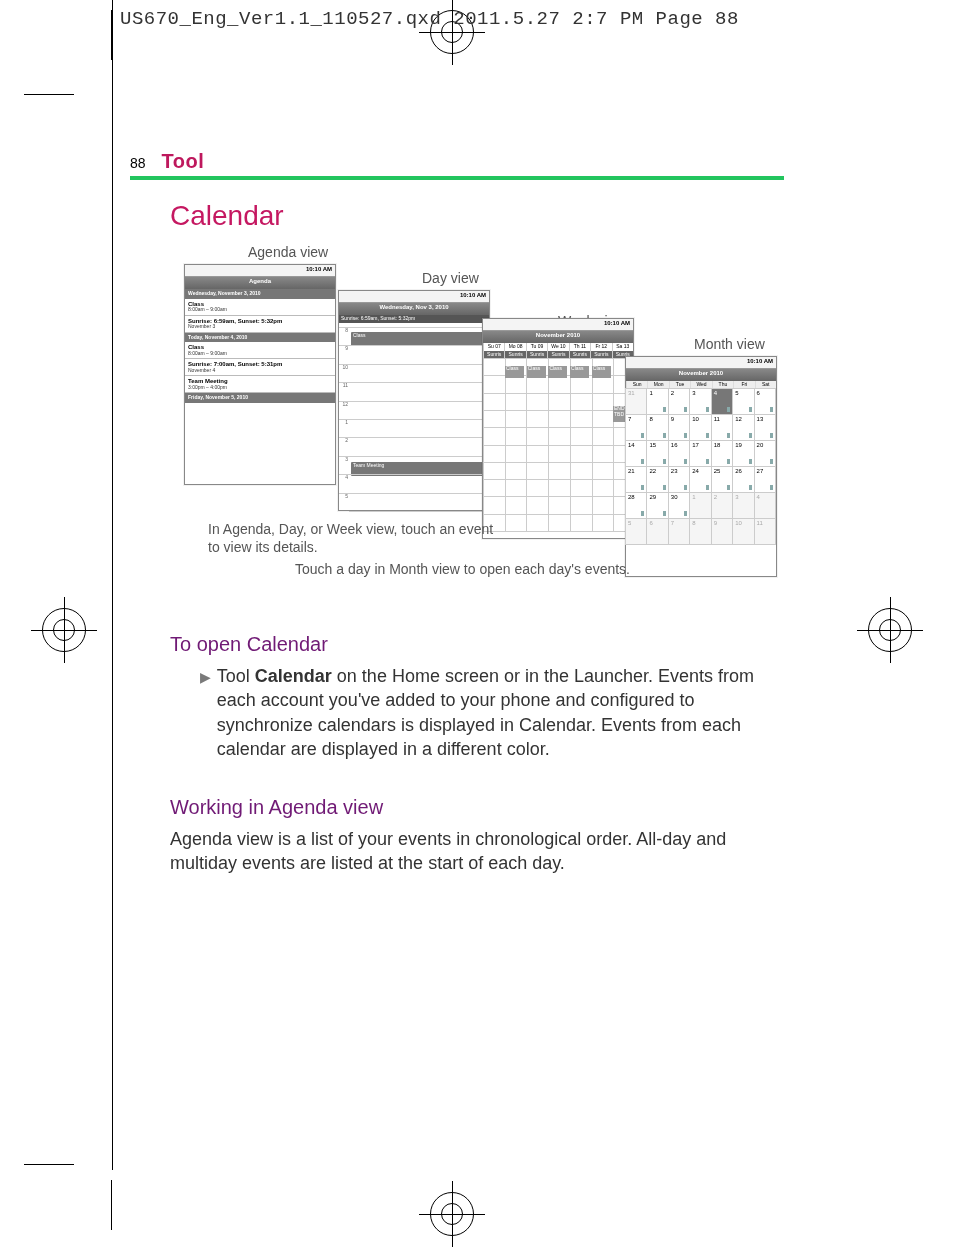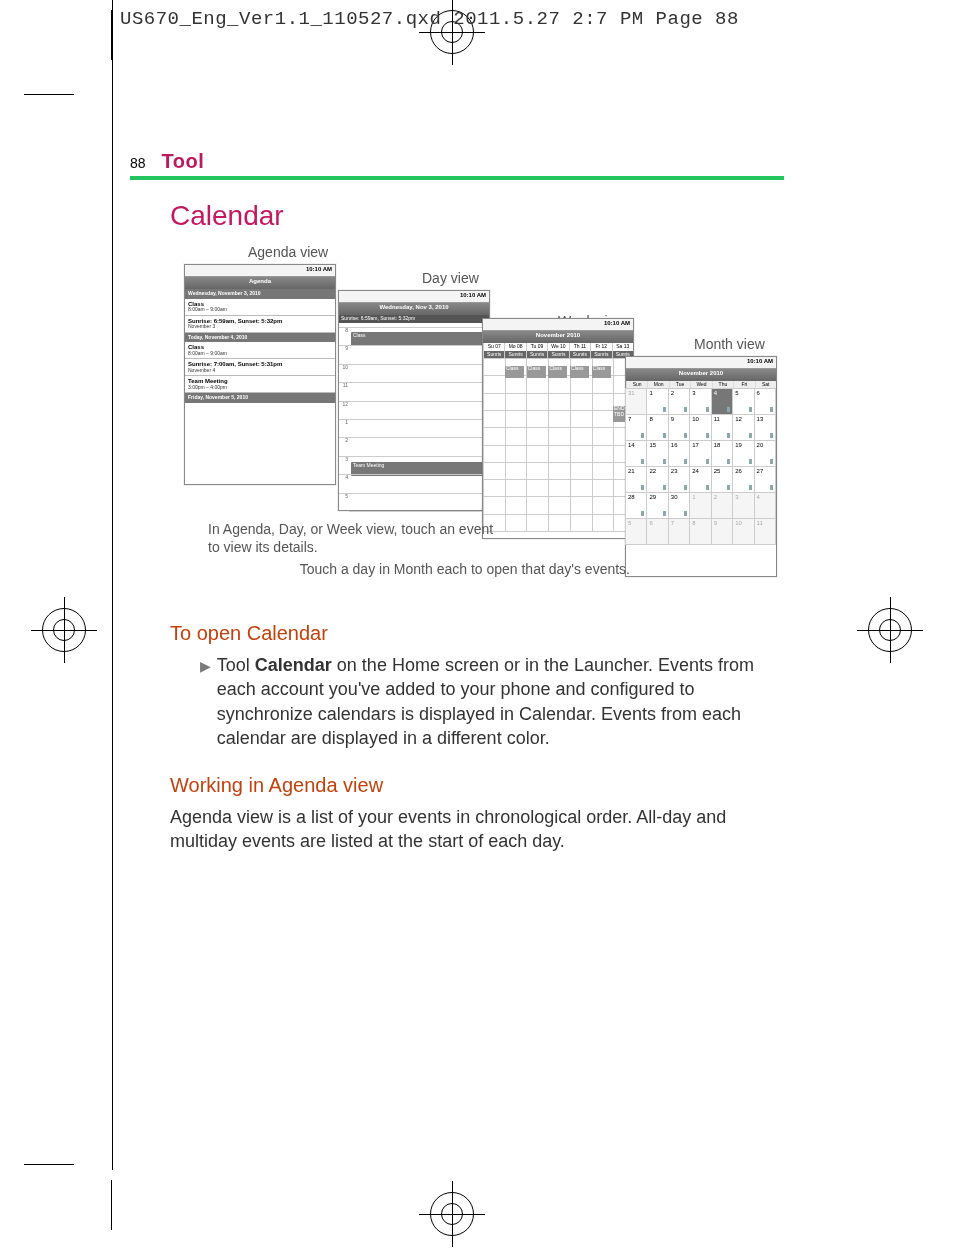--- a/index.html
+++ b/index.html
@@ -22,21 +22,21 @@
   .slug { position: absolute; left: 120px; top: 8px; font-family: "Courier New", monospace; font-size: 19px; letter-spacing: .5px; }
 
   
   .runhead { position: absolute; left: 130px; right: 170px; top: 150px; border-bottom: 4px solid #22c55e; padding-bottom: 3px; display: flex; align-items: baseline; gap: 16px; }
   .runhead .pg { font-size: 14px; color: #000; }
   .runhead .sec { font-size: 20px; font-weight: bold; color: #be185d; letter-spacing: .5px; }
 
   
   .content { position: absolute; left: 170px; right: 170px; top: 200px; }
   h1.title { color: #c51861; font-size: 28px; font-weight: normal; margin-bottom: 16px; }
-  h2.sub   { color: #c2410c; font-size: 20px; font-weight: normal; margin-top: 24px; margin-bottom: 8px; }
+  h2.sub   { color: #701a75; font-size: 20px; font-weight: normal; margin-top: 35px; margin-bottom: 8px; }
   .para { font-size: 18px; line-height: 1.35; }
   .step { display: flex; gap: 6px; margin-left: 30px; }
   .step .tri { font-size: 14px; color: #7a7a7a; margin-top: 5px; }
   .bold { font-weight: bold; }
 
   
   .cluster { position: relative; height: 350px; margin-top: 6px; margin-bottom: 8px; }
   .shot { position: absolute; background: #fff; border: 1px solid #888; font-size: 6px; line-height: 1.1; color: #000; box-shadow: 0 0 0 1px rgba(0,0,0,.05); }
   .shotlabel { position: absolute; font-size: 14px; color: #555; }
   .statusbar { height: 12px; background: #f4f4f4; border-bottom: 1px solid #999; text-align: right; padding: 1px 3px 0 0; font-size: 6px; font-weight: bold; }
@@ -278,21 +278,21 @@
           <div class="moday dim">6</div>
           <div class="moday dim">7</div>
           <div class="moday dim">8</div>
           <div class="moday dim">9</div>
           <div class="moday dim">10</div>
           <div class="moday dim">11</div>
         </div>
     </div>
 
     <div class="caption" style="left:38px; top:273px; width:300px;">In Agenda, Day, or Week view, touch an event to view its details.</div>
-    <div class="caption" style="left:120px; top:313px; width:340px; text-align:right;">Touch a day in Month each to open that day's events.</div>
+    <div class="caption" style="left:120px; top:313px; width:340px; text-align:right;">Touch a day in Month view to open each day's events.</div>
   </div>
 
   <h2 class="sub">To open Calendar</h2>
   <div class="step">
     <span class="tri">▶</span>
     <p class="para">
       <span>Tool </span><span class="bold">Calendar</span><span> on the Home screen or in the Launcher. Events from each account you've added to your phone and configured to synchronize calendars is displayed in Calendar. Events from each calendar are displayed in a different color.</span>
     </p>
   </div>
 

